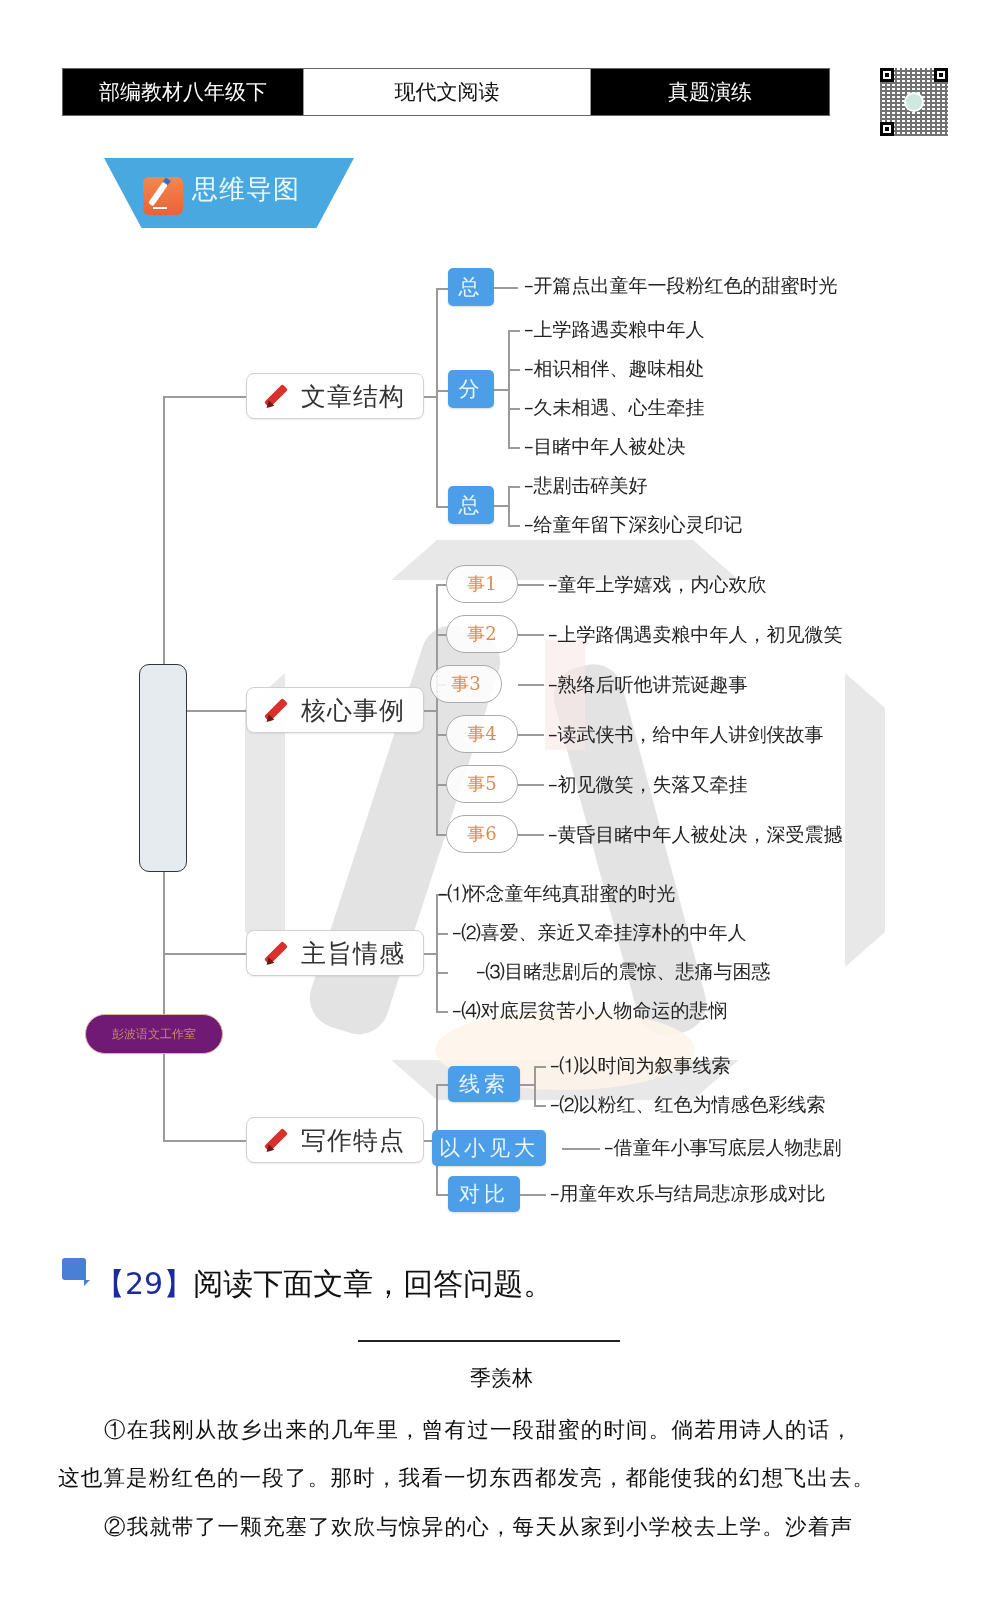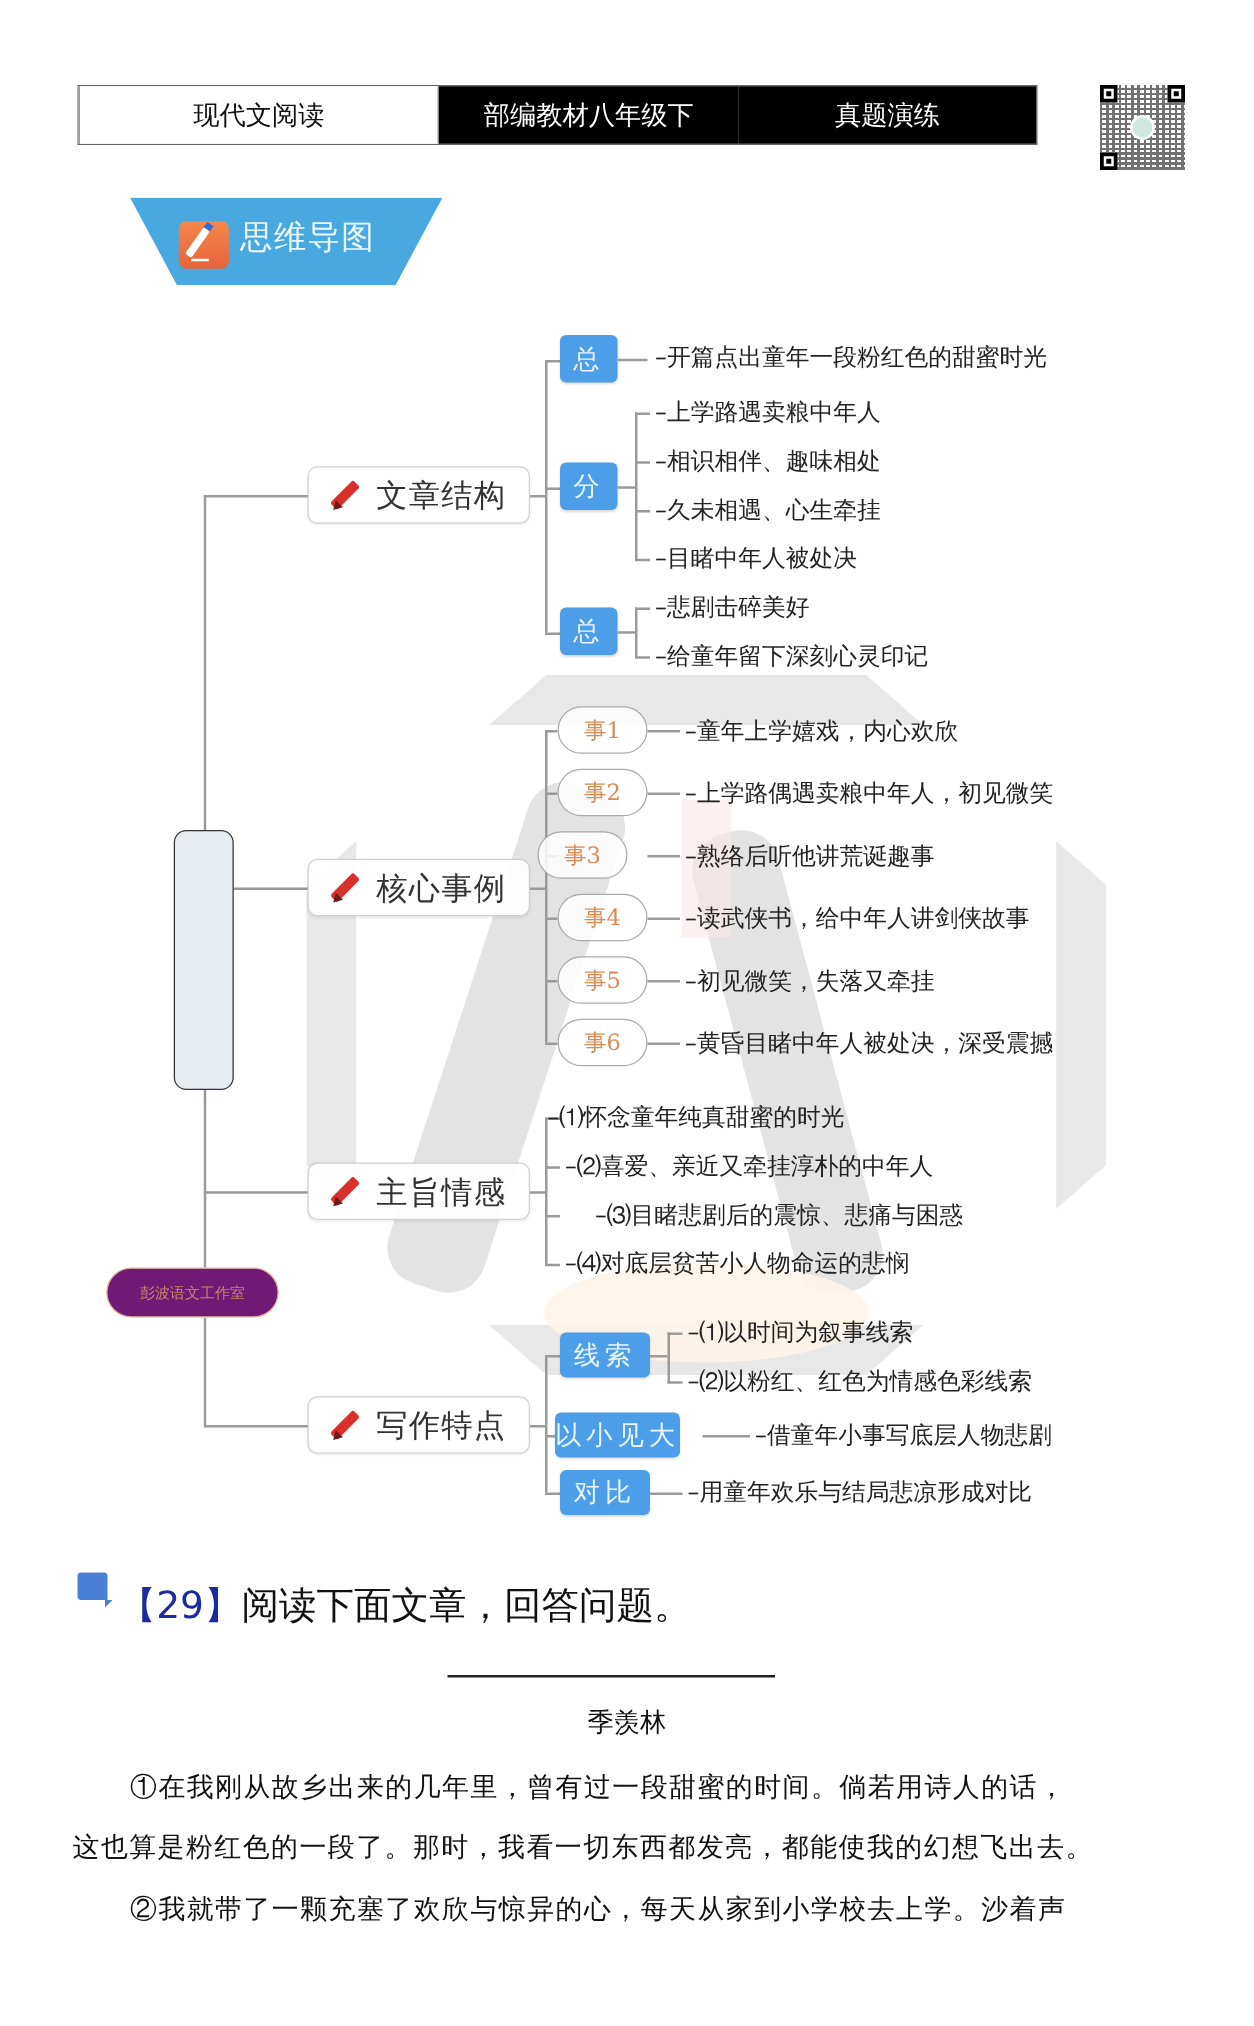--- a/index.html
+++ b/index.html
@@ -77,22 +77,22 @@
   .q-line { position: absolute; left: 95px; top: 1264px; font-size: 30px; color: #111; white-space: nowrap; }
   .q-line .num { color: #1a2aa0; }
   .title-blank { position: absolute; left: 358px; top: 1340px; width: 262px; height: 1.5px; background: #222; }
   .author { position: absolute; left: 0; width: 1003px; top: 1364px; text-align: center; font-family: "DejaVu Serif", "Liberation Serif", serif; font-size: 21px; color: #111; }
   .para { position: absolute; left: 58px; width: 880px; font-family: "DejaVu Serif", "Liberation Serif", serif; font-size: 21.5px; color: #111; white-space: nowrap; letter-spacing: 1.2px; }
 </style>
 </head>
 <body>
 
 <div class="hdr">
+  <div class="cell c1">部编教材八年级下</div>
   <div class="cell c2">现代文阅读</div>
-  <div class="cell c1">部编教材八年级下</div>
   <div class="cell c3">真题演练</div>
 </div>
 <div class="qr">
   <div class="noise"></div>
   <div class="fp" style="left:0;top:0"></div>
   <div class="fp" style="right:0;top:0"></div>
   <div class="fp" style="left:0;bottom:0"></div>
   <div class="center"></div>
 </div>
 
@@ -219,21 +219,21 @@
 <div class="ln" style="left:436px;top:1194px;width:12px;height:1.5px"></div>
 
 <div class="tag" style="left:448px;top:1066px;width:72px;height:36px">线索</div>
 <div class="ln" style="left:520px;top:1084px;width:14px;height:1.5px"></div>
 <div class="ln" style="left:534px;top:1066px;width:1.5px;height:40px"></div>
 <div class="ln" style="left:534px;top:1066px;width:12px;height:1.5px"></div>
 <div class="ln" style="left:534px;top:1105px;width:12px;height:1.5px"></div>
 <div class="leaf" style="left:550px;top:1053px">–⑴以时间为叙事线索</div>
 <div class="leaf" style="left:550px;top:1092px">–⑵以粉红、红色为情感色彩线索</div>
 
-<div class="tag" style="left:444px;top:1130px;width:100px;height:36px">以小见大</div>
+<div class="tag" style="left:432px;top:1130px;width:114px;height:36px">以小见大</div>
 <div class="ln" style="left:562px;top:1148px;width:38px;height:1.5px"></div>
 <div class="leaf" style="left:604px;top:1135px">–借童年小事写底层人物悲剧</div>
 
 <div class="tag" style="left:448px;top:1176px;width:72px;height:36px">对比</div>
 <div class="ln" style="left:520px;top:1194px;width:26px;height:1.5px"></div>
 <div class="leaf" style="left:550px;top:1181px">–用童年欢乐与结局悲凉形成对比</div>
 
 <div class="q-icon"></div>
 <div class="q-line">
   <span class="num">【29】</span><span>阅读下面文章，回答问题。</span>

